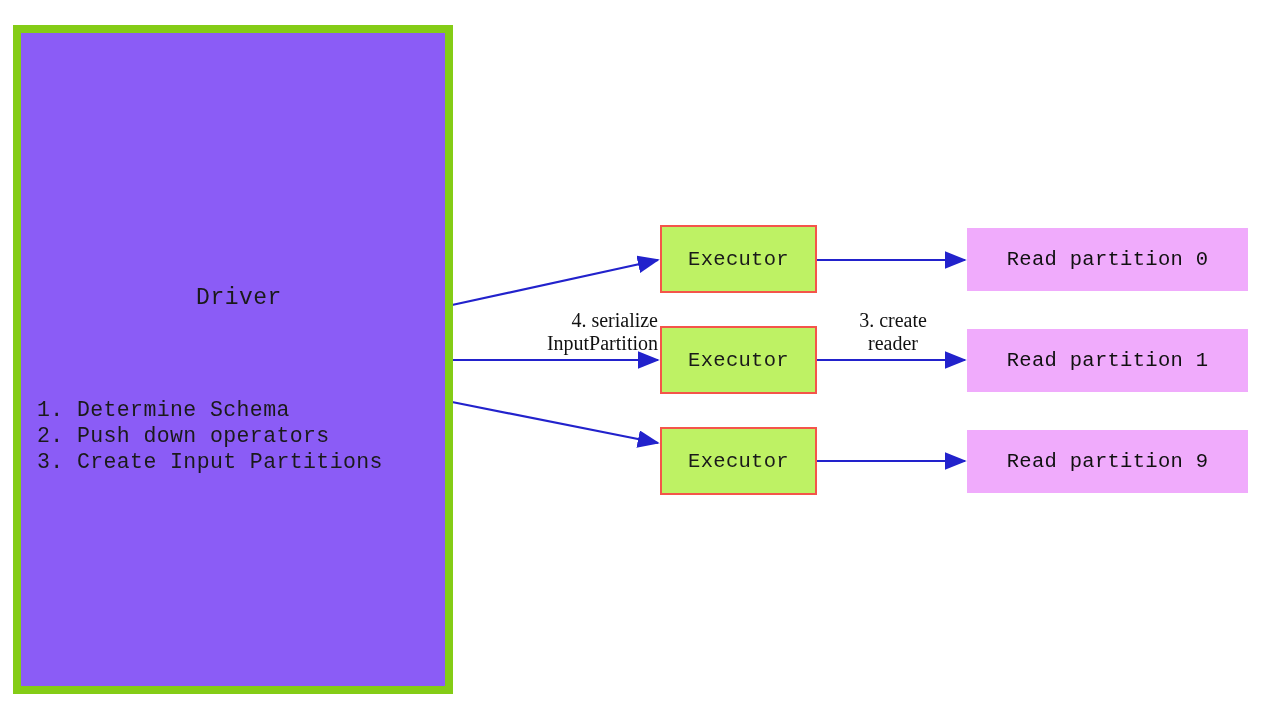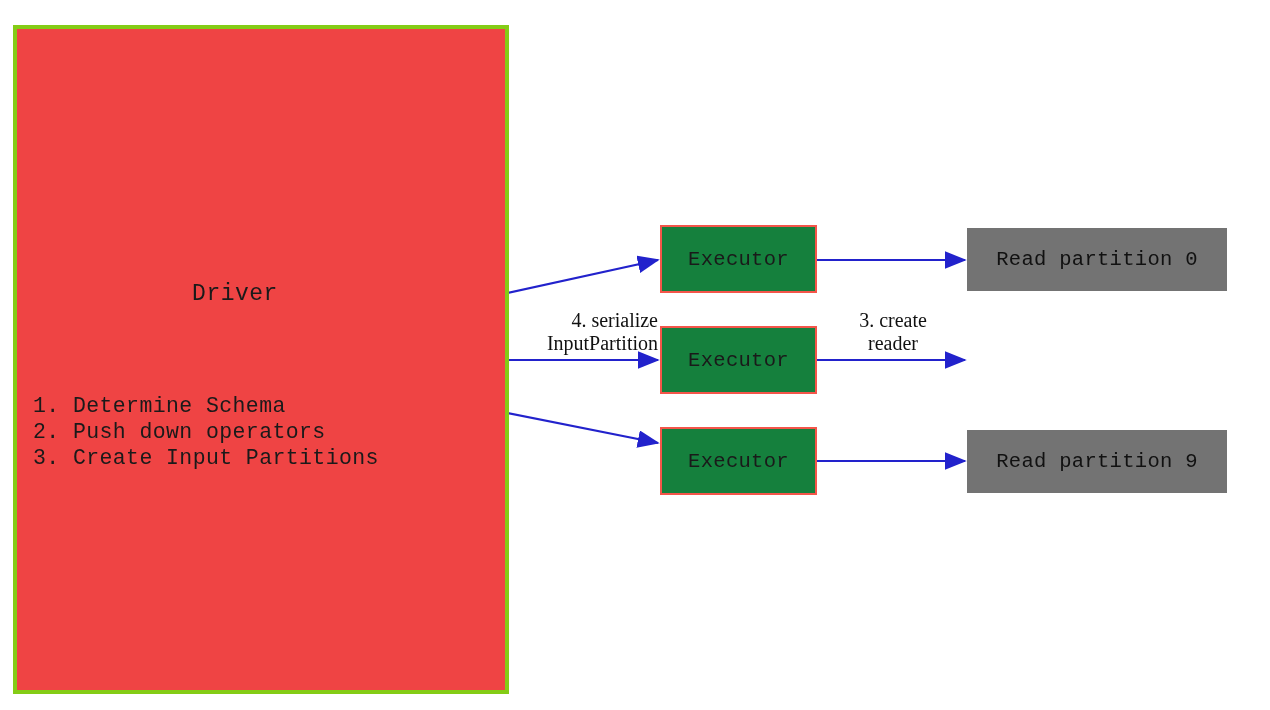--- a/index.html
+++ b/index.html
@@ -26,24 +26,24 @@
   .node {
     position: absolute;
     box-sizing: border-box;
     display: flex;
     align-items: center;
     justify-content: center;
   }
   .driver-box {
     left: 13px;
     top: 25px;
-    width: 496px;
+    width: 440px;
     height: 669px;
-    border: 4px solid #84cc16;
-    background: #ef4444;
+    border: 8px solid #84cc16;
+    background: #8b5cf6;
     display: block;
   }
   .driver-title {
     position: absolute;
     left: 0;
     top: 252px;
     width: 436px;
     text-align: center;
     font-family: "Liberation Mono", "DejaVu Sans Mono", monospace;
     font-size: 23px;
@@ -60,35 +60,35 @@
     color: #1a1a1a;
     white-space: pre;
     letter-spacing: 0.4px;
     margin-top: 24px;
   }
   .exec-box {
     left: 660px;
     width: 157px;
     height: 68px;
     border: 2px solid #f4554a;
-    background: #15803d;
+    background: #bef264;
     font-family: "Liberation Mono", "DejaVu Sans Mono", monospace;
     font-size: 20.5px;
     color: #1a1a1a;
     letter-spacing: 0.3px;
   }
   .exec-1 { top: 225px; }
   .exec-2 { top: 326px; }
   .exec-3 { top: 427px; }
 
   .part-box {
     left: 967px;
-    width: 260px;
+    width: 281px;
     height: 63px;
-    background: #737373;
+    background: #f0abfc;
     border: none;
     font-family: "Liberation Mono", "DejaVu Sans Mono", monospace;
     font-size: 20.5px;
     color: #111111;
     letter-spacing: 0.3px;
   }
   .part-1 { top: 228px; }
   .part-2 { top: 329px; }
   .part-3 { top: 430px; }
 
@@ -149,20 +149,23 @@
   <div class="node exec-box exec-2">
     <span>Executor</span>
   </div>
   <div class="node exec-box exec-3">
     <span>Executor</span>
   </div>
 
   <div class="node part-box part-1">
     <span>Read partition 0</span>
   </div>
+  <div class="node part-box part-2">
+    <span>Read partition 1</span>
+  </div>
   <div class="node part-box part-3">
     <span>Read partition 9</span>
   </div>
 
   <div class="edge-label label-serialize">
     <div>4. serialize</div>
     <div>InputPartition</div>
   </div>
   <div class="edge-label label-reader">
     <div>3. create</div>

